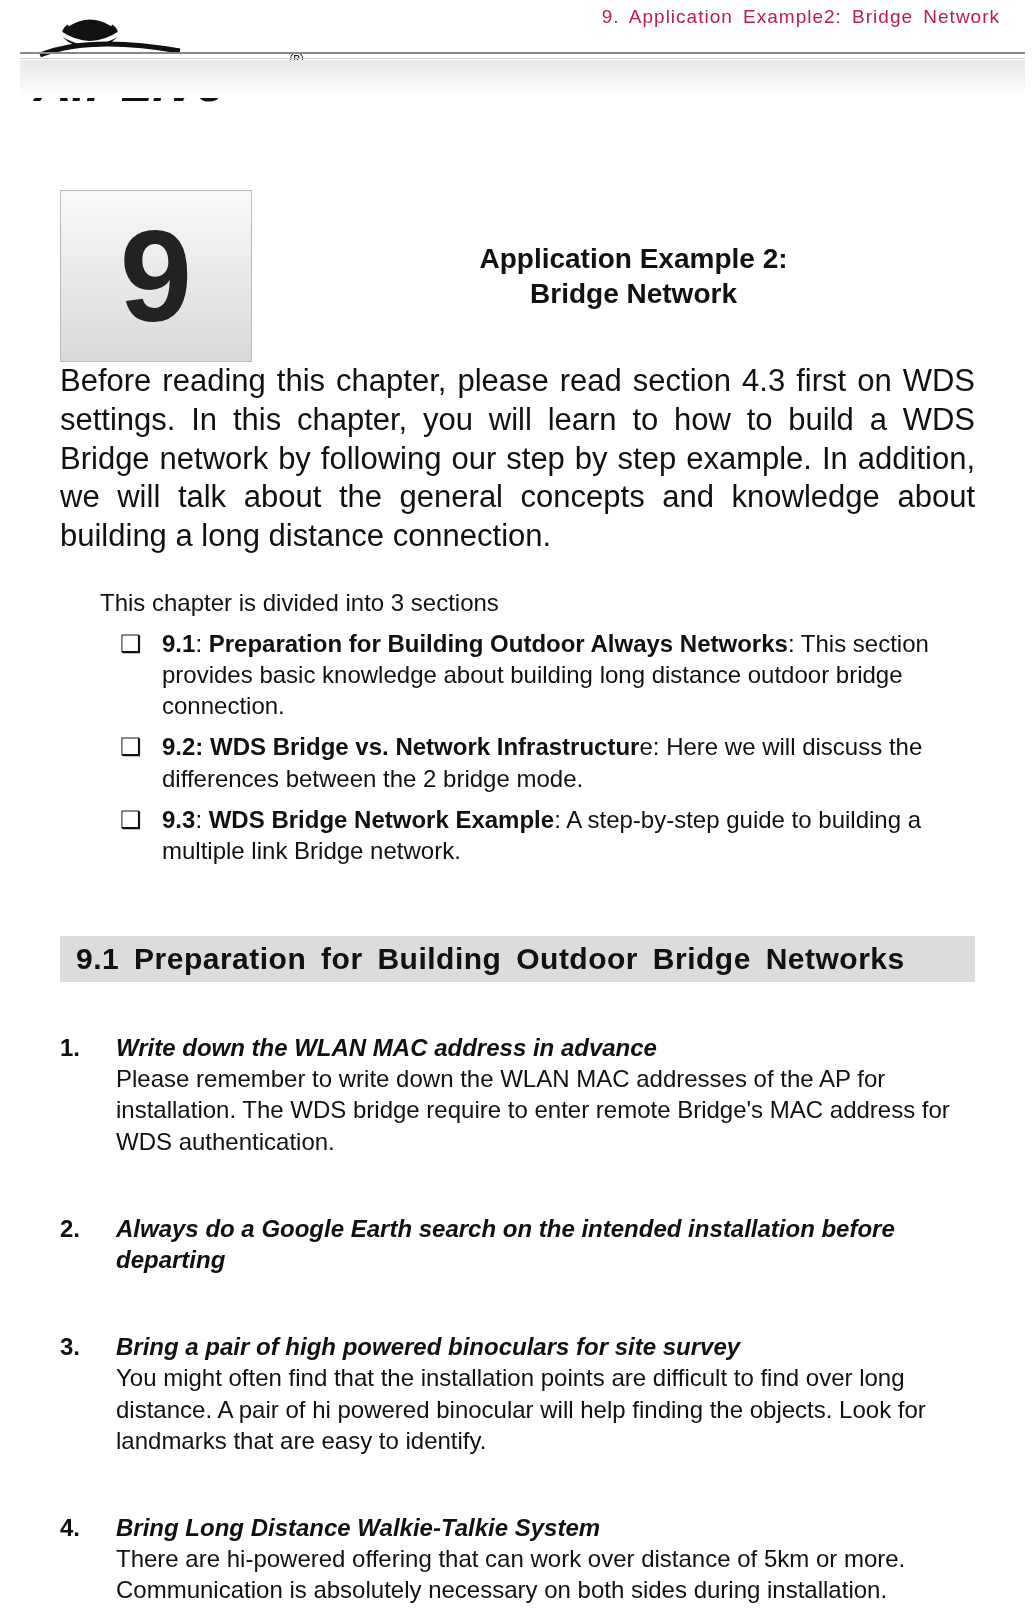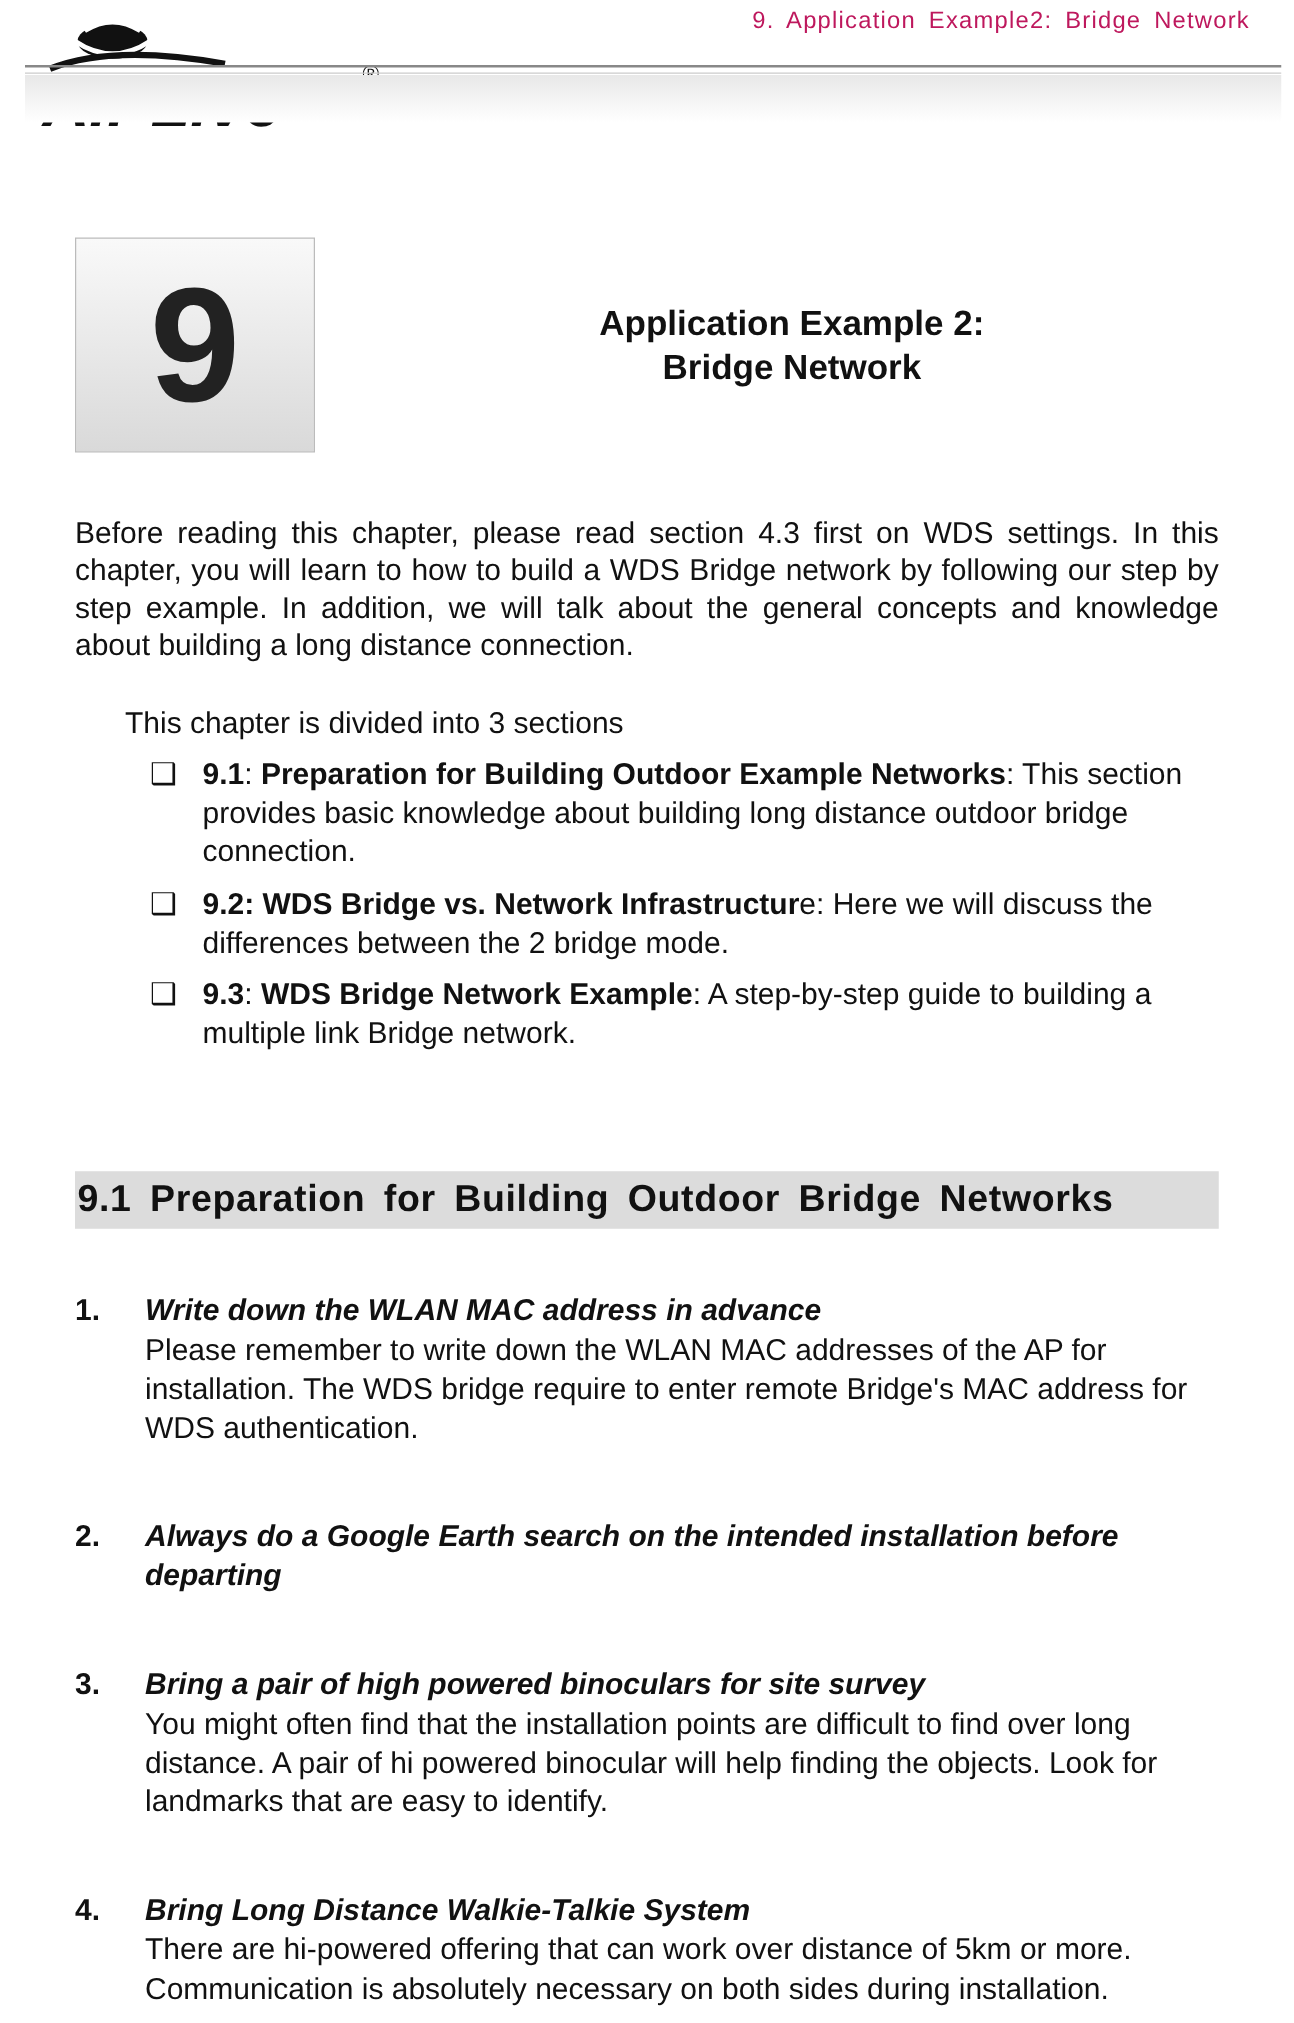--- a/index.html
+++ b/index.html
@@ -73,22 +73,21 @@
     flex-shrink: 0;
   }
   .chapter-title {
     flex: 1;
     text-align: center;
     font-size: 28px;
     font-weight: bold;
     line-height: 1.25;
   }
   .intro {
-    margin-top: 50px;
-    font-size: 24px;
+    font-size: 31px;
     line-height: 1.25;
     text-align: justify;
   }
   .subintro {
     margin-top: 32px;
     font-size: 24px;
     line-height: 1.25;
     margin-left: 40px;
   }
   .outline {
@@ -104,23 +103,23 @@
   }
   .outline-item .chk {
     font-size: 24px;
     line-height: 1.3;
     flex-shrink: 0;
     width: 24px;
     display: inline-block;
   }
   .bold { font-weight: bold; }
   .section-heading {
-    margin-top: 95px;
+    margin-top: 70px;
     background: #dcdcdc;
-    padding: 6px 2px;
+    padding: 6px 16px;
     font-size: 30px;
     font-weight: bold;
     letter-spacing: 0.5px;
     word-spacing: 6px;
   }
   .numlist {
     margin-top: 50px;
   }
   .numitem {
     display: flex;
@@ -187,21 +186,21 @@
 
   <div class="intro">Before reading this chapter, please read section 4.3 first on WDS settings.    In this chapter, you will learn to how to build a WDS Bridge network by following our step by step example.  In addition, we will talk about the general concepts and knowledge about building a long distance connection.</div>
 
   <div class="subintro">This chapter is divided into 3 sections</div>
 
   <div class="outline">
     <div class="outline-item">
       <span class="chk">❑</span>
       <span>
         <span class="bold"><span>9.1</span></span>:
-        <span class="bold">Preparation for Building Outdoor Example Networks</span><span>: This section provides basic knowledge about building long distance outdoor bridge connection.</span>
+        <span class="bold">Preparation for Building Outdoor Always Networks</span><span>: This section provides basic knowledge about building long distance outdoor bridge connection.</span>
       </span>
     </div>
     <div class="outline-item">
       <span class="chk">❑</span>
       <span>
         <span class="bold"><span>9.2:</span> <span>WDS Bridge vs. Network Infrastructur</span></span><span>e</span><span>:    Here we will discuss the differences between the 2 bridge mode.</span>
       </span>
     </div>
     <div class="outline-item">
       <span class="chk">❑</span>

